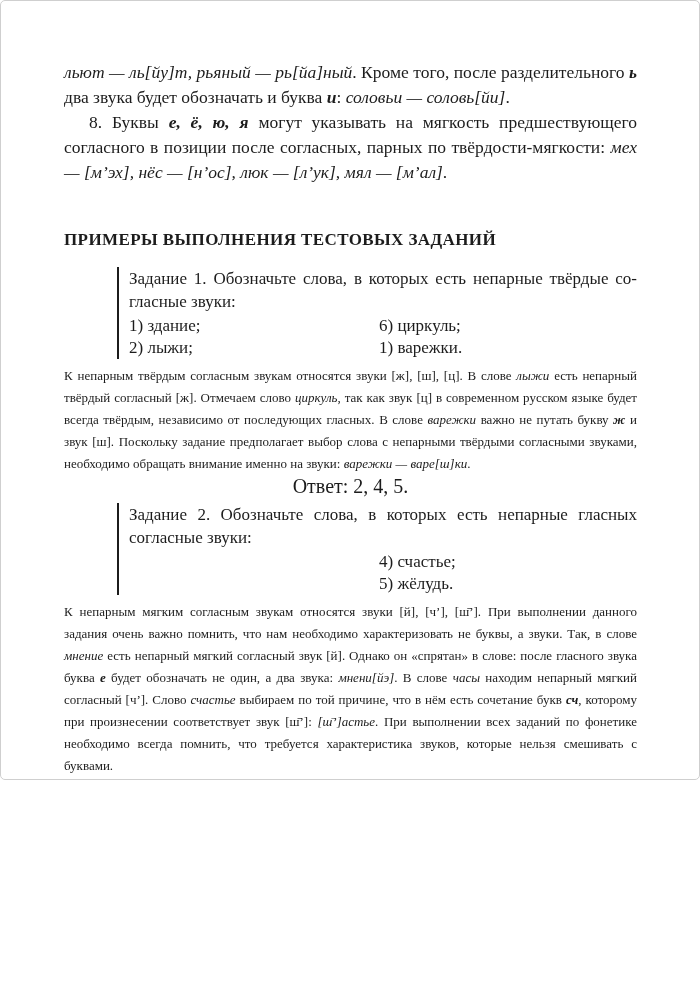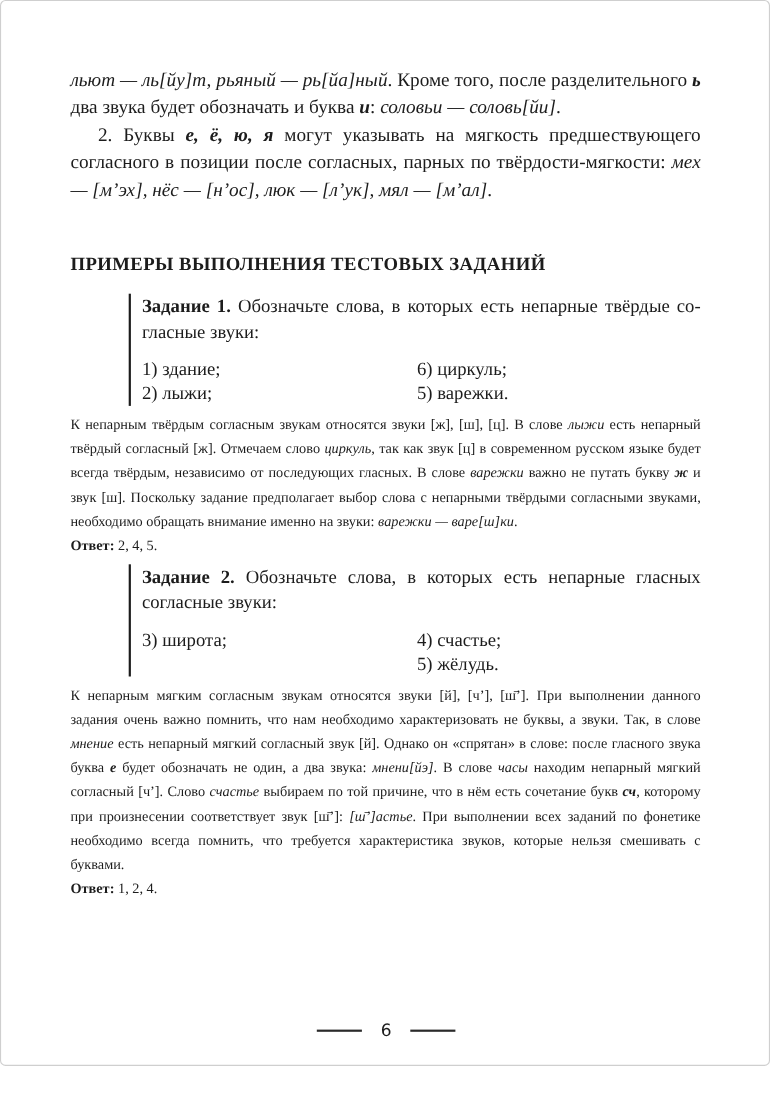--- a/index.html
+++ b/index.html
@@ -3,21 +3,21 @@
 <meta charset="utf-8">
 <style>
   html, body {
     margin: 0;
     padding: 0;
     background: #ffffff;
   }
   .page {
     position: relative;
     width: 700px;
-    height: 969px;
+    height: 780px;
     box-sizing: border-box;
     background: #ffffff;
     border: 1px solid #cfcfcf;
     border-radius: 5px;
     padding: 59px 62px 0 63px;
     font-family: "Liberation Serif", "DejaVu Serif", serif;
     color: #1c1c1c;
     overflow: hidden;
   }
   p { margin: 0; }
@@ -48,43 +48,44 @@
     padding-left: 10px;
     font-size: 17px;
   }
   .task .prompt {
     line-height: 23px;
     text-align: justify;
     hyphens: manual;
   }
   .options {
     display: flex;
-    margin-top: 12px;
+    margin-top: 2px;
     line-height: 22px;
   }
   .options .col1 { width: 250px; flex: 0 0 250px; }
   .options .col  { white-space: nowrap; }
 
   
   .expl {
     margin-top: 6px;
     font-size: 13px;
     line-height: 22px;
     text-align: justify;
     hyphens: manual;
   }
   .answer {
-    font-size: 13px;
+    font-size: 20px;
     line-height: 22px;
+    text-align: center;
   }
   .task2 { margin-top: 6px; }
 
   
   .seg-i  { font-style: italic; }
-  .seg-b  { font-weight: bold; }
+  .seg-b  { font-weight: normal; }
   .seg-bi { font-weight: bold; font-style: italic; }
 
   
   .footer {
     position: absolute;
     left: 0;
     top: 928px;
     width: 700px;
     display: flex;
     justify-content: center;
@@ -103,46 +104,45 @@
     margin: 0 17px;
     line-height: 16px;
   }
 </style>
 </head>
 <body>
 
 <div class="page">
 
   <p class="intro"><span class="seg-i">льют — ль[йу]т, рьяный — рь[йа]ный</span><span>. Кроме того, после разделитель­ного </span><span class="seg-bi">ь</span><span> два звука будет обозначать и буква </span><span class="seg-bi">и</span><span>: </span><span class="seg-i">соловьи — соловь[йи]</span><span>.</span></p>
-  <p class="intro p-ind"><span>2. Буквы </span><span class="seg-bi">е, ё, ю, я</span><span> могут указывать на мягкость предшествующего согласного в позиции после согласных, парных по твёрдости-мягкости: </span><span class="seg-i">мех — [м’эх], нёс — [н’ос], люк — [л’ук], мял — [м’ал]</span><span>.</span></p>
+  <p class="intro p-ind"><span>8. Буквы </span><span class="seg-bi">е, ё, ю, я</span><span> могут указывать на мягкость предшествующего согласного в позиции после согласных, парных по твёрдости-мягкости: </span><span class="seg-i">мех — [м’эх], нёс — [н’ос], люк — [л’ук], мял — [м’ал]</span><span>.</span></p>
 
   <h1 class="section-title">ПРИМЕРЫ ВЫПОЛНЕНИЯ ТЕСТОВЫХ ЗАДАНИЙ</h1>
 
   <section class="task">
     <p class="prompt"><span class="seg-b">Задание 1. </span><span>Обозначьте слова, в которых есть непарные твёрдые со­гласные звуки:</span></p>
     <div class="options">
       <div class="col col1">
           <div class="option">1) здание;</div>
           <div class="option">2) лыжи;</div>
         </div>
       <div class="col">
           <div class="option">6) циркуль;</div>
-          <div class="option">5) варежки.</div>
+          <div class="option">1) варежки.</div>
         </div>
     </div>
   </section>
 
   <p class="expl"><span>К непарным твёрдым согласным звукам относятся звуки [ж], [ш], [ц]. В слове </span><span class="seg-i">лыжи</span><span> есть непарный твёрдый согласный [ж]. Отмечаем слово </span><span class="seg-i">циркуль</span><span>, так как звук [ц] в современном русском языке будет всегда твёрдым, независимо от последующих гласных. В слове </span><span class="seg-i">варежки</span><span> важно не путать букву </span><span class="seg-bi">ж</span><span> и звук [ш]. Поскольку задание предполагает выбор слова с непарными твёрдыми согласными звуками, необходимо обращать внимание именно на звуки: </span><span class="seg-i">варежки — варе[ш]ки</span><span>.</span></p>
   <p class="answer"><span class="seg-b">Ответ:</span><span> 2, 4, 5.</span></p>
 
   <section class="task task2">
     <p class="prompt"><span class="seg-b">Задание 2. </span><span>Обозначьте слова, в которых есть непарные гласных соглас­ные звуки:</span></p>
     <div class="options">
       <div class="col col1">
-          <div class="option">3) широта;</div>
         </div>
       <div class="col">
           <div class="option">4) счастье;</div>
           <div class="option">5) жёлудь.</div>
         </div>
     </div>
   </section>
 
   <p class="expl"><span>К непарным мягким согласным звукам относятся звуки [й], [ч’], [ш̄’]. При выполнении данного задания очень важно помнить, что нам не­обходимо характеризовать не буквы, а звуки. Так, в слове </span><span class="seg-i">мнение</span><span> есть непарный мягкий согласный звук [й]. Однако он «спрятан» в слове: после гласного звука буква </span><span class="seg-bi">е</span><span> будет обозначать не один, а два звука: </span><span class="seg-i">мнени[йэ]</span><span>. В слове </span><span class="seg-i">часы</span><span> находим непарный мягкий согласный [ч’]. Слово </span><span class="seg-i">счастье</span><span> выбираем по той причине, что в нём есть сочетание букв </span><span class="seg-bi">сч</span><span>, которому при произнесении соответствует звук [ш̄’]: </span><span class="seg-i">[ш̄’]астье</span><span>. При выполнении всех заданий по фонетике необходимо всегда помнить, что требуется характеристика звуков, которые нельзя смешивать с буквами.</span></p>
   <p class="answer"><span class="seg-b">Ответ:</span><span> 1, 2, 4.</span></p>

